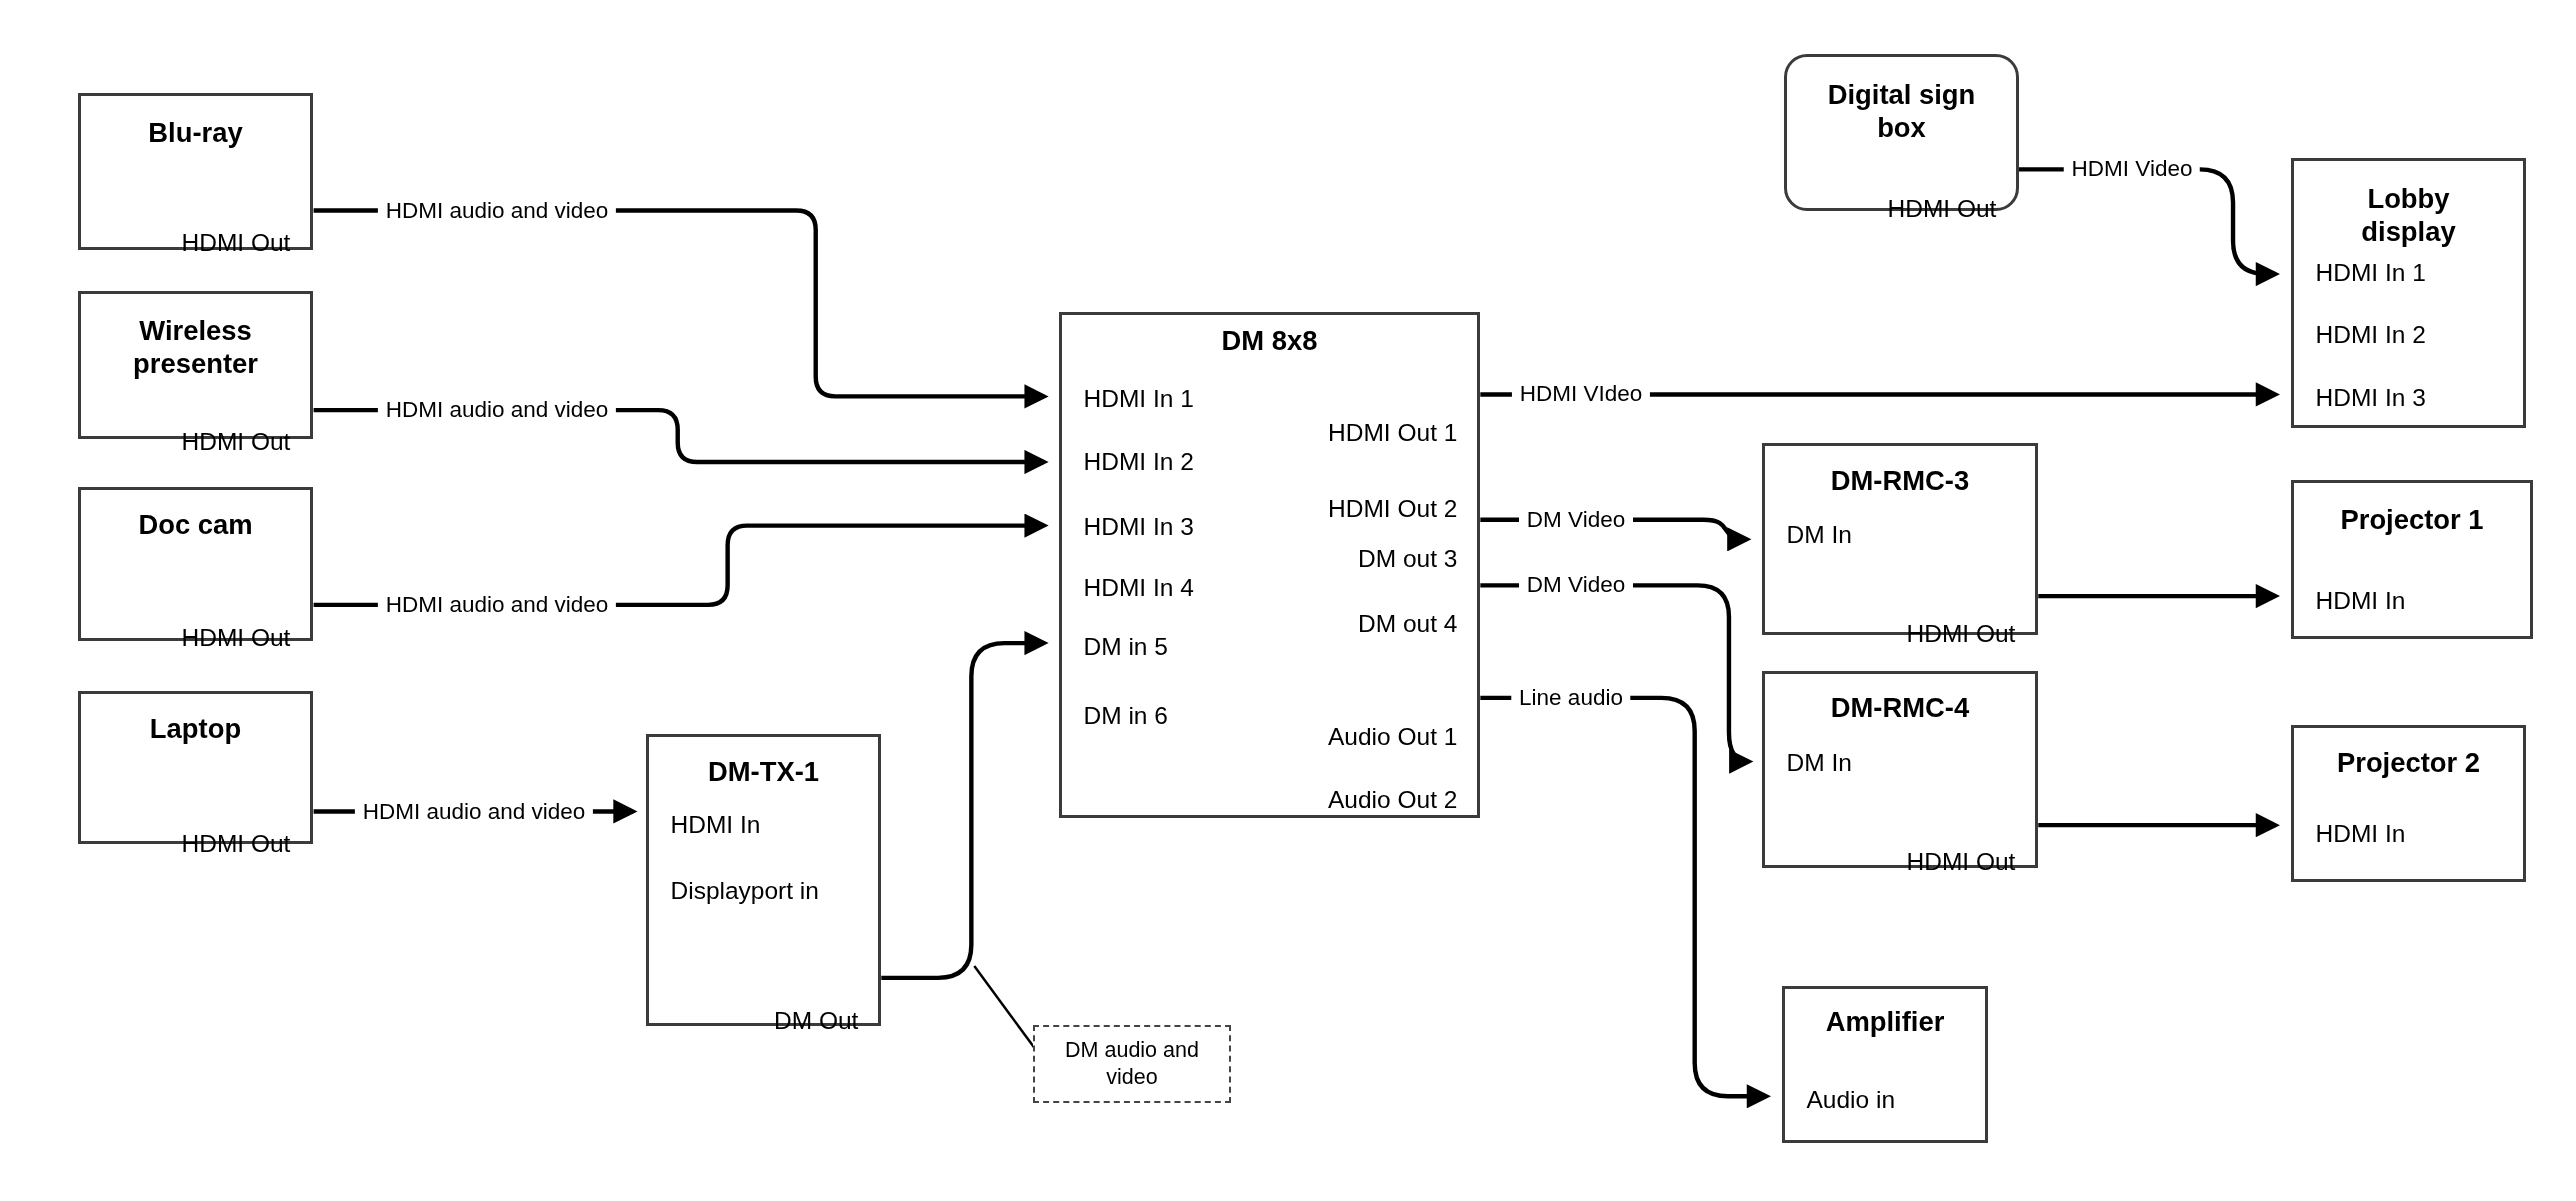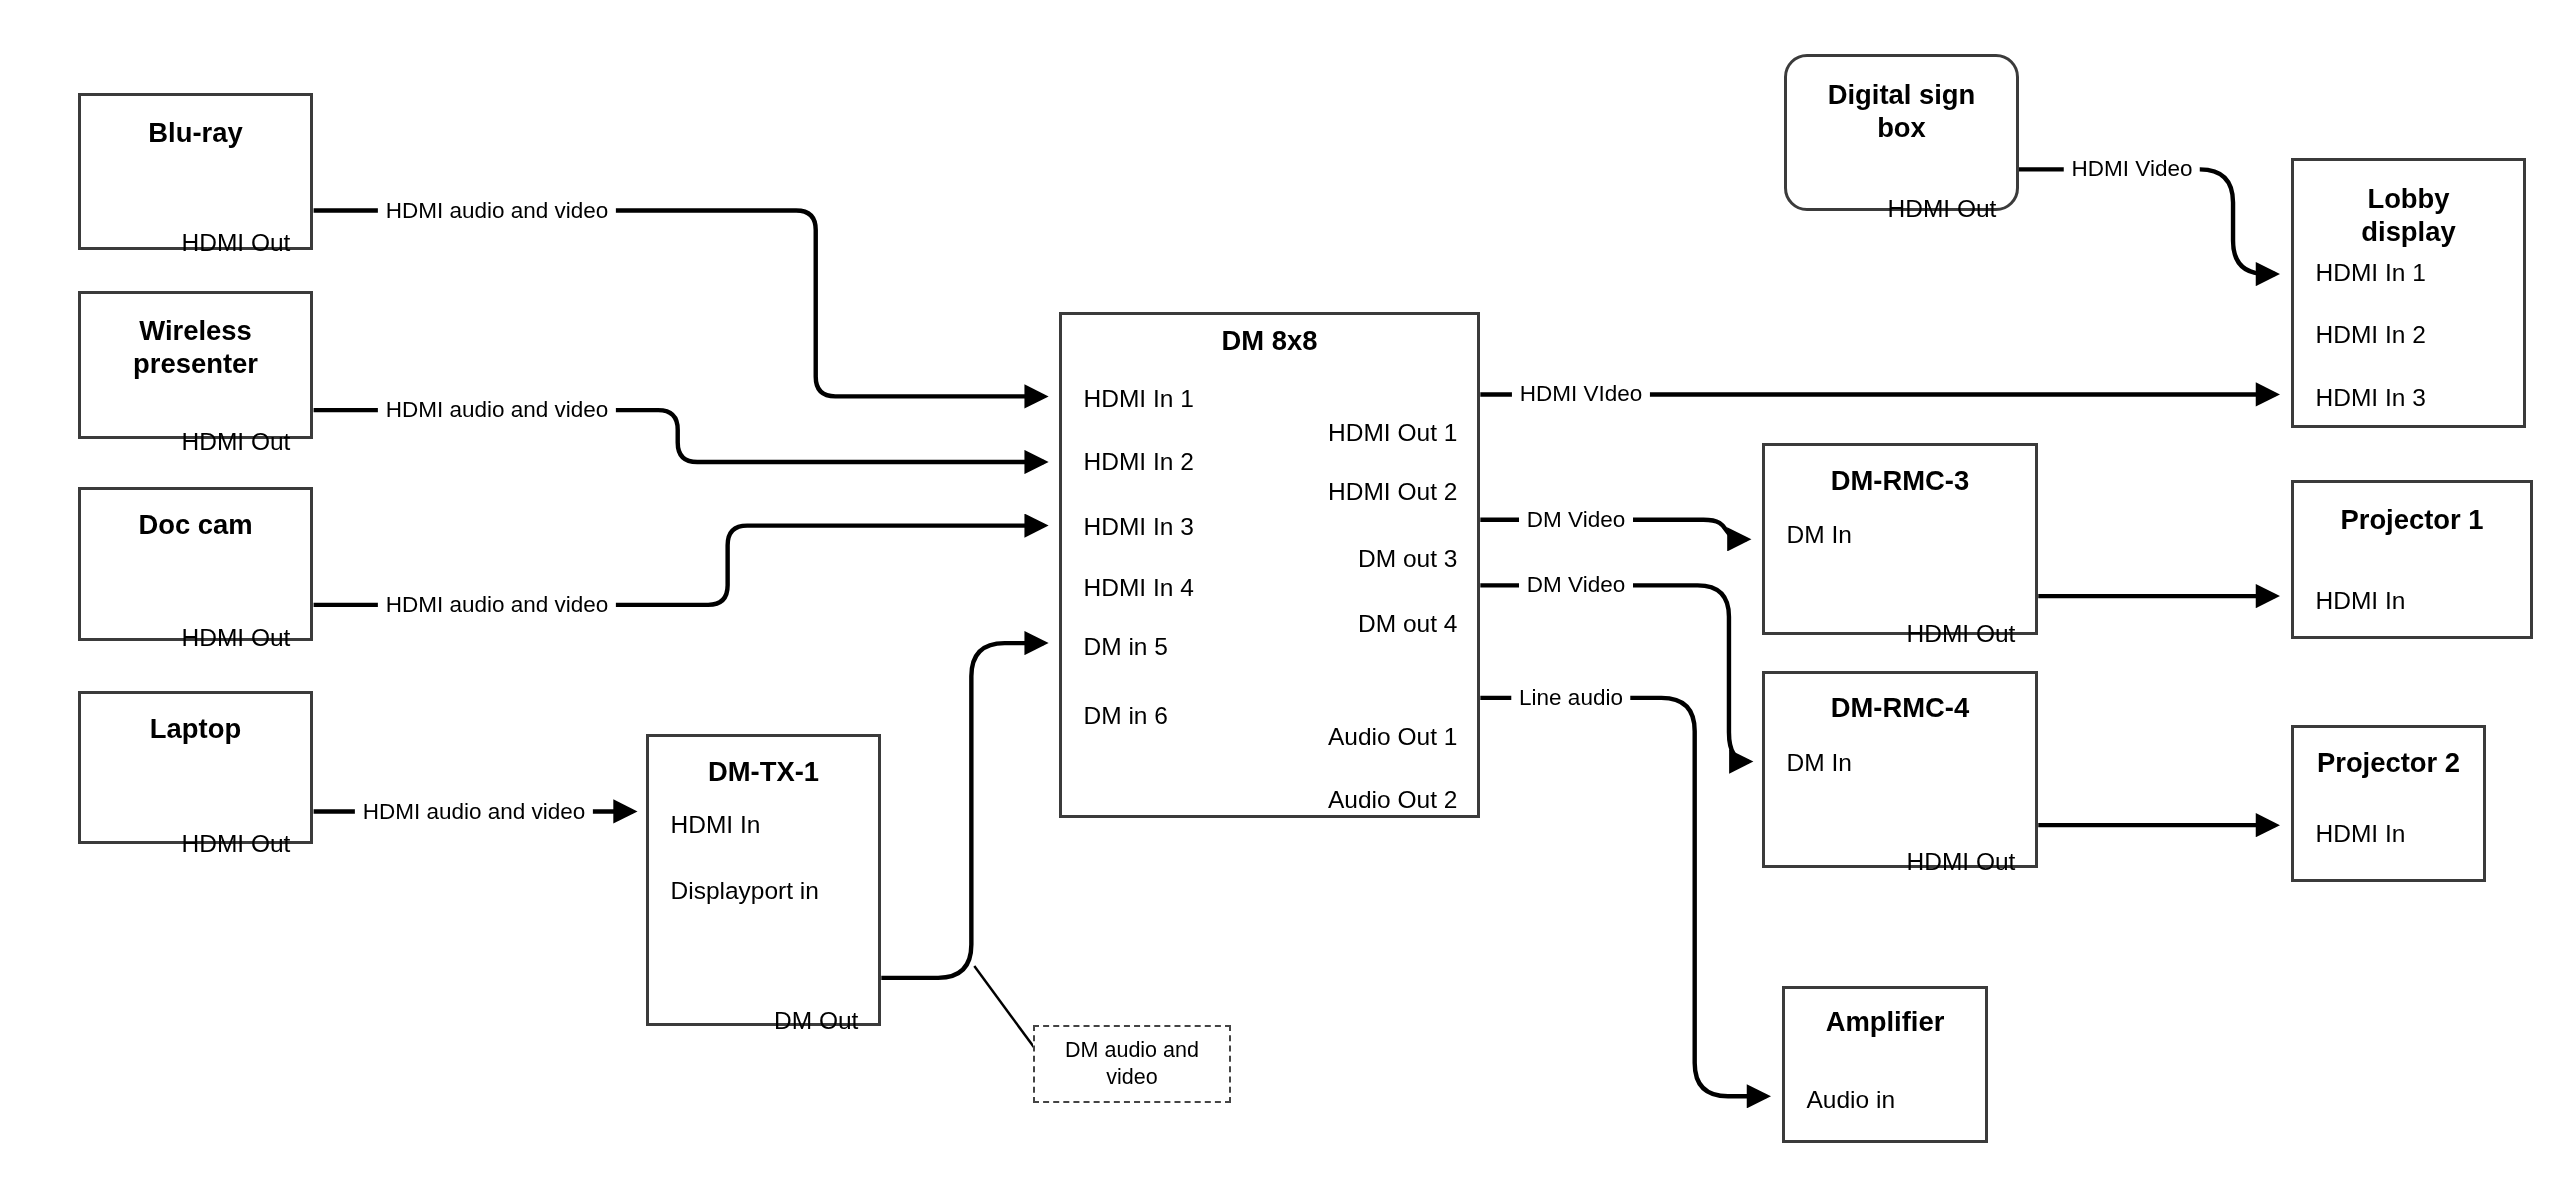--- a/index.html
+++ b/index.html
@@ -90,21 +90,21 @@
 
   <div class="node" style="left:1059px;top:312px;width:421px;height:506px;">
     <div class="title" style="top:8.8px;">DM 8x8</div>
     <span class="port pl" style="top:69px;">HDMI In 1</span>
     <span class="port pl" style="top:132px;">HDMI In 2</span>
     <span class="port pl" style="top:197px;">HDMI In 3</span>
     <span class="port pl" style="top:258px;">HDMI In 4</span>
     <span class="port pl" style="top:317px;">DM in 5</span>
     <span class="port pl" style="top:386px;">DM in 6</span>
     <span class="port pr" style="top:67px;">HDMI Out 1</span>
-    <span class="port pr" style="top:126px;">HDMI Out 2</span>
+    <span class="port pr" style="top:143px;">HDMI Out 2</span>
     <span class="port pr" style="top:193px;">DM out 3</span>
     <span class="port pr" style="top:258px;">DM out 4</span>
     <span class="port pr" style="top:371px;">Audio Out 1</span>
     <span class="port pr" style="top:434px;">Audio Out 2</span>
   </div>
 
   <div class="node" style="left:1784px;top:54px;width:235px;height:157px;border-radius:23px;">
     <div class="title" style="top:20.6px;">Digital sign
 box</div>
     <span class="port pr" style="top:101px;">HDMI Out</span>
@@ -128,21 +128,21 @@
     <div class="title" style="top:19.6px;">Projector 1</div>
     <span class="port pl" style="top:103px;">HDMI In</span>
   </div>
 
   <div class="node" style="left:1762px;top:671px;width:276px;height:197px;">
     <div class="title" style="top:16.6px;">DM-RMC-4</div>
     <span class="port pl" style="top:74px;">DM In</span>
     <span class="port pr" style="top:137px;">HDMI Out</span>
   </div>
 
-  <div class="node" style="left:2291px;top:725px;width:195px;height:157px;">
+  <div class="node" style="left:2291px;top:725px;width:235px;height:157px;">
     <div class="title" style="top:17.6px;">Projector 2</div>
     <span class="port pl" style="top:91px;">HDMI In</span>
   </div>
 
   <div class="node" style="left:1782px;top:986px;width:206px;height:157px;">
     <div class="title" style="top:15.7px;">Amplifier</div>
     <span class="port pl" style="top:96px;">Audio in</span>
   </div>
 
   <div class="note" style="left:1033px;top:1025px;width:198px;height:78px;">DM audio and

